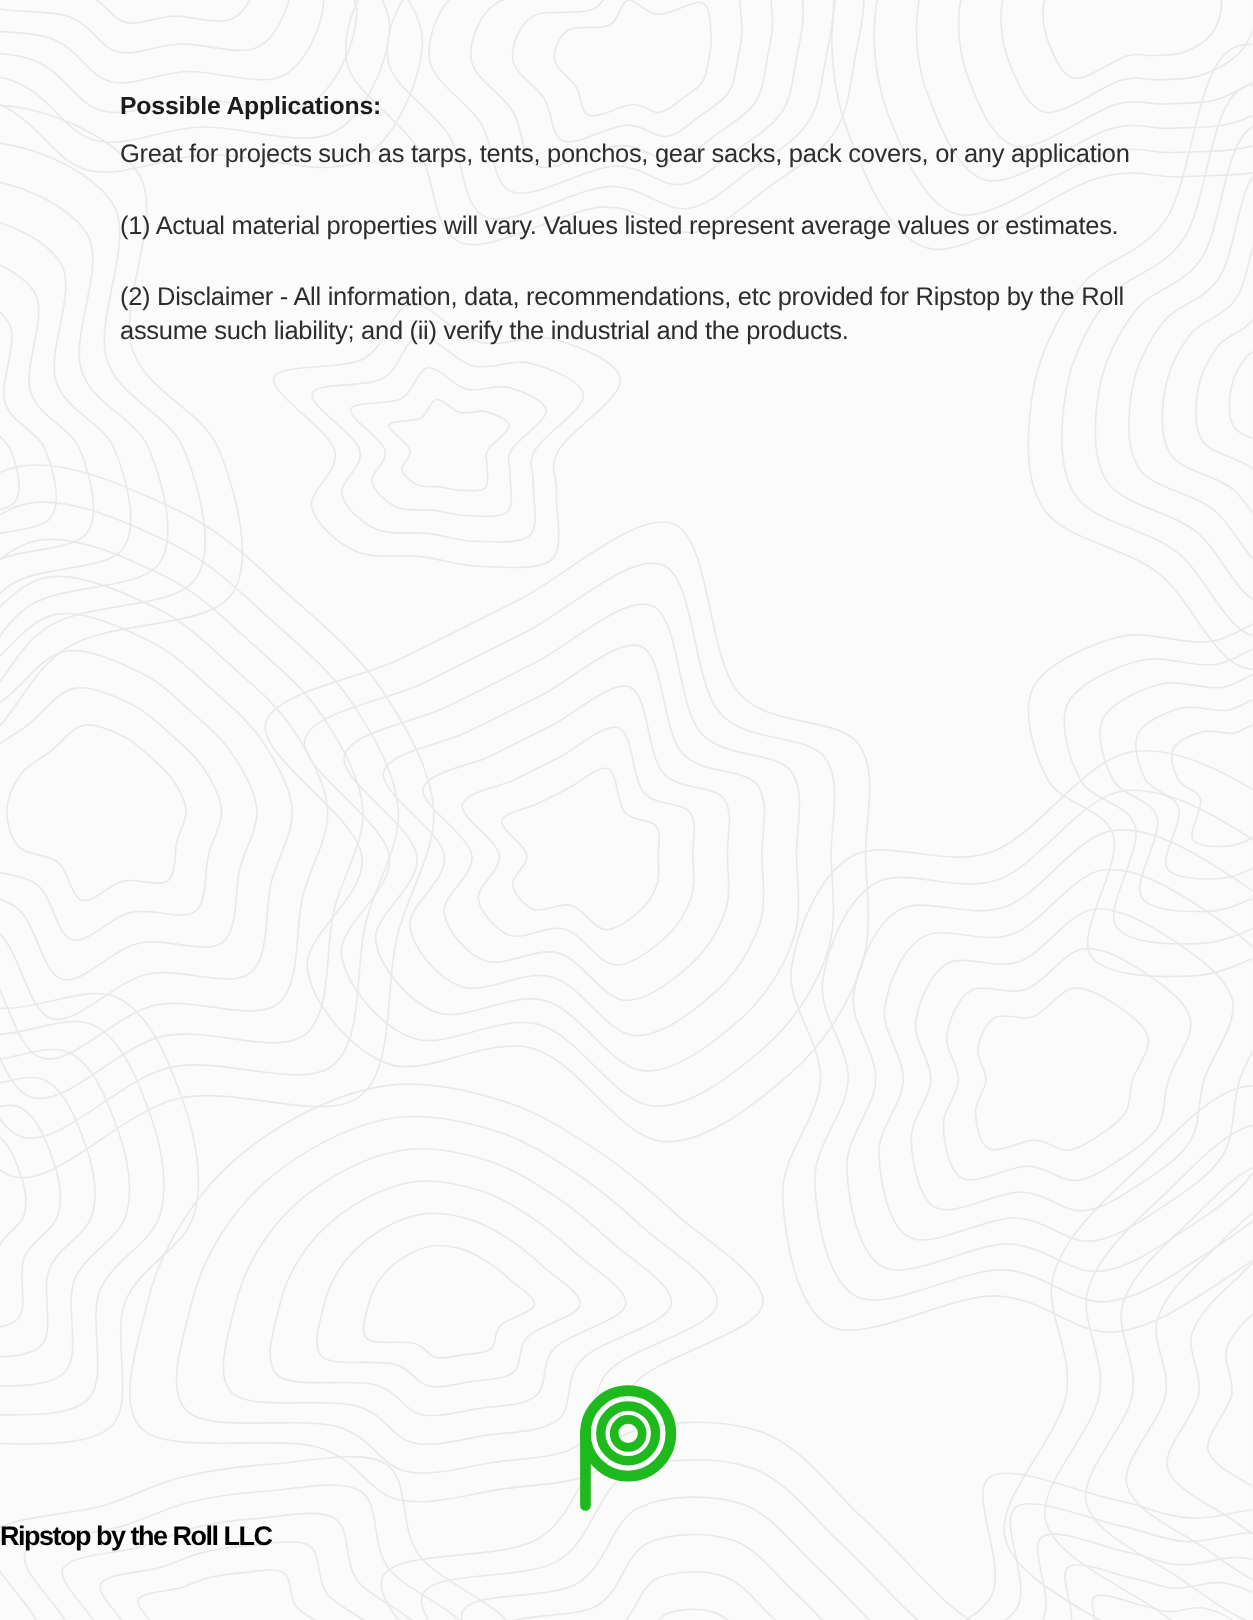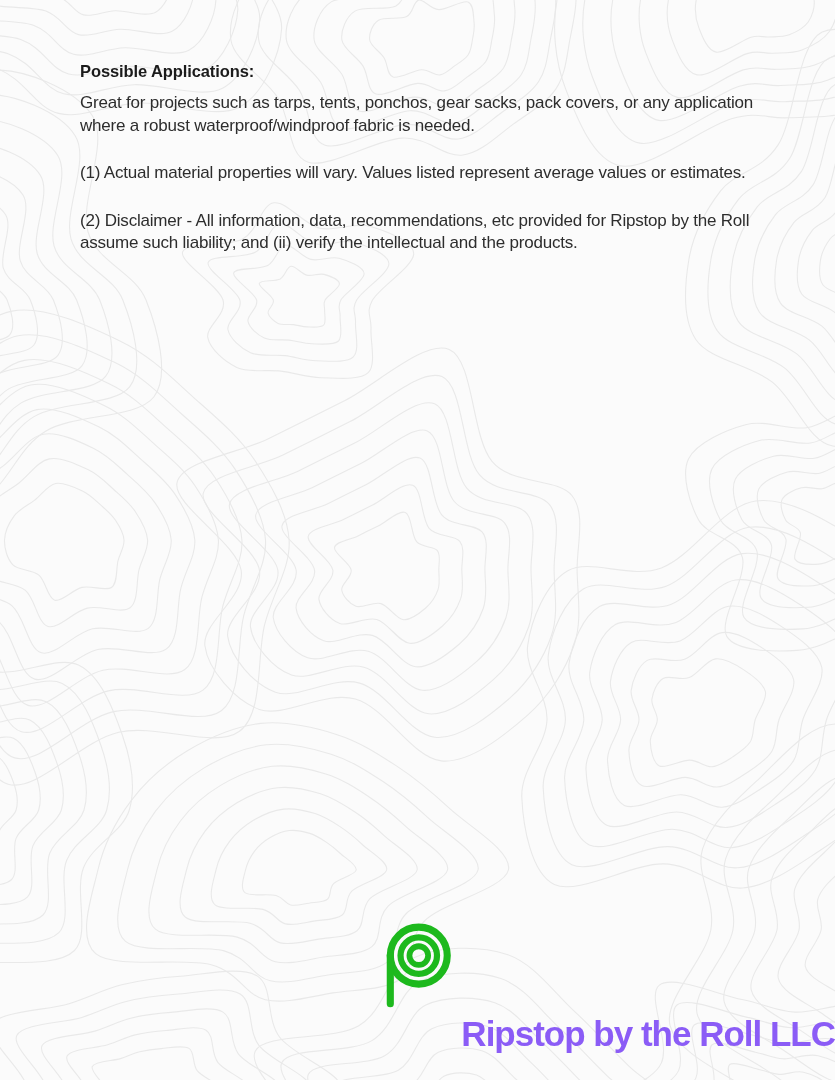--- a/index.html
+++ b/index.html
@@ -50,25 +50,25 @@
     left: 376px;
     top: 920px;
     width: 82px;
     height: 89px;
   }
   .brand-name {
     position: absolute;
     left: 0;
     right: 0;
     top: 1014px;
-    text-align: right;
-    font-size: 35px;
+    text-align: left;
+    font-size: 18px;
     font-weight: bold;
     letter-spacing: -1px;
-    color: #8b5cf6;
+    color: #000000;
   }
 </style>
 </head>
 <body>
 
 <div class="page">
 
   <svg id="topo" viewBox="0 0 835 1080" xmlns="http://www.w3.org/2000/svg">
     <g id="topo-g" fill="none" stroke-width="1.1" stroke="#e9e9e9">
         <path d="M140.7 -50.0C141.0 -42.9 150.6 -35.5 150.2 -28.2C149.8 -21.0 145.1 -10.0 138.5 -6.6C131.9 -3.1 119.1 -8.0 110.7 -7.7C102.4 -7.4 95.2 -3.2 88.5 -4.8C81.9 -6.5 79.5 -14.4 71.1 -17.4C62.7 -20.5 42.6 -17.8 38.2 -23.2C33.8 -28.6 42.7 -41.9 44.6 -50.0C46.6 -58.1 45.4 -66.2 49.7 -71.8C53.9 -77.5 63.3 -81.0 70.0 -83.8C76.8 -86.6 82.9 -84.7 90.3 -88.4C97.6 -92.1 105.7 -104.8 114.2 -106.2C122.8 -107.6 135.8 -102.6 141.4 -96.8C147.1 -90.9 148.4 -78.7 148.3 -70.9C148.2 -63.1 140.4 -57.1 140.7 -50.0Z"></path>
@@ -170,30 +170,29 @@
         <path d="M876.5 1110.0C877.4 1129.2 910.1 1153.9 905.4 1168.7C900.7 1183.4 865.8 1188.0 848.3 1198.4C830.9 1208.8 818.5 1227.2 800.7 1231.1C782.9 1235.0 756.5 1231.1 741.6 1222.0C726.7 1212.9 726.9 1186.2 711.2 1176.4C695.4 1166.6 660.4 1174.4 646.9 1163.3C633.4 1152.3 624.9 1125.5 630.1 1110.0C635.4 1094.5 670.9 1087.9 678.7 1070.4C686.5 1052.9 665.7 1013.9 677.0 1005.0C688.2 996.1 727.5 1013.3 746.4 1017.1C765.4 1020.9 774.1 1026.7 790.9 1027.7C807.7 1028.6 829.1 1018.4 847.3 1022.7C865.6 1027.0 895.4 1039.0 900.2 1053.6C905.1 1068.1 875.7 1090.8 876.5 1110.0Z"></path>
         <path d="M896.7 1110.0C897.7 1132.8 936.5 1162.2 931.0 1179.8C925.4 1197.3 883.9 1202.8 863.1 1215.1C842.4 1227.5 827.7 1249.3 806.5 1254.0C785.4 1258.7 754.0 1254.0 736.2 1243.2C718.5 1232.4 718.8 1200.6 700.0 1188.9C681.3 1177.3 639.7 1186.6 623.7 1173.4C607.6 1160.3 597.4 1128.4 603.7 1110.0C610.0 1091.6 652.1 1083.7 661.4 1062.9C670.7 1042.1 645.9 995.7 659.4 985.1C672.8 974.6 719.4 995.0 742.0 999.5C764.6 1004.0 774.8 1011.0 794.8 1012.1C814.8 1013.2 840.3 1001.1 861.9 1006.2C883.6 1011.4 919.1 1025.6 924.8 1042.9C930.6 1060.2 895.6 1087.2 896.7 1110.0Z"></path>
       </g>
   </svg>
 
   <div class="content">
     <h1 class="doc-heading">Possible Applications:</h1>
 
     <div class="para">
         <div class="line">Great for projects such as tarps, tents, ponchos, gear sacks, pack covers, or any application</div>
-        <div class="line">where a robust waterproof/windproof fabric is needed.</div>
       </div>
 
     <div class="para">
         <div class="line">(1) Actual material properties will vary. Values listed represent average values or estimates.</div>
       </div>
 
     <div class="para">
         <div class="line">(2) Disclaimer - All information, data, recommendations, etc provided for Ripstop by the Roll</div>
-        <div class="line">assume such liability; and (ii) verify the intellectual and the products.</div>
+        <div class="line">assume such liability; and (ii) verify the industrial and the products.</div>
       </div>
   </div>
 
   <svg class="footer-logo" viewBox="0 0 92 100" xmlns="http://www.w3.org/2000/svg">
     <g fill="none" stroke-linecap="round" stroke="#1db91d">
       <circle cx="48" cy="40" r="32" stroke-width="8"></circle>
       <circle cx="48" cy="40" r="20.5" stroke-width="7"></circle>
       <circle cx="48" cy="40" r="10.5" stroke-width="6.5"></circle>
       <line x1="16" y1="40" x2="16" y2="94" stroke-width="8"></line>
     </g>

